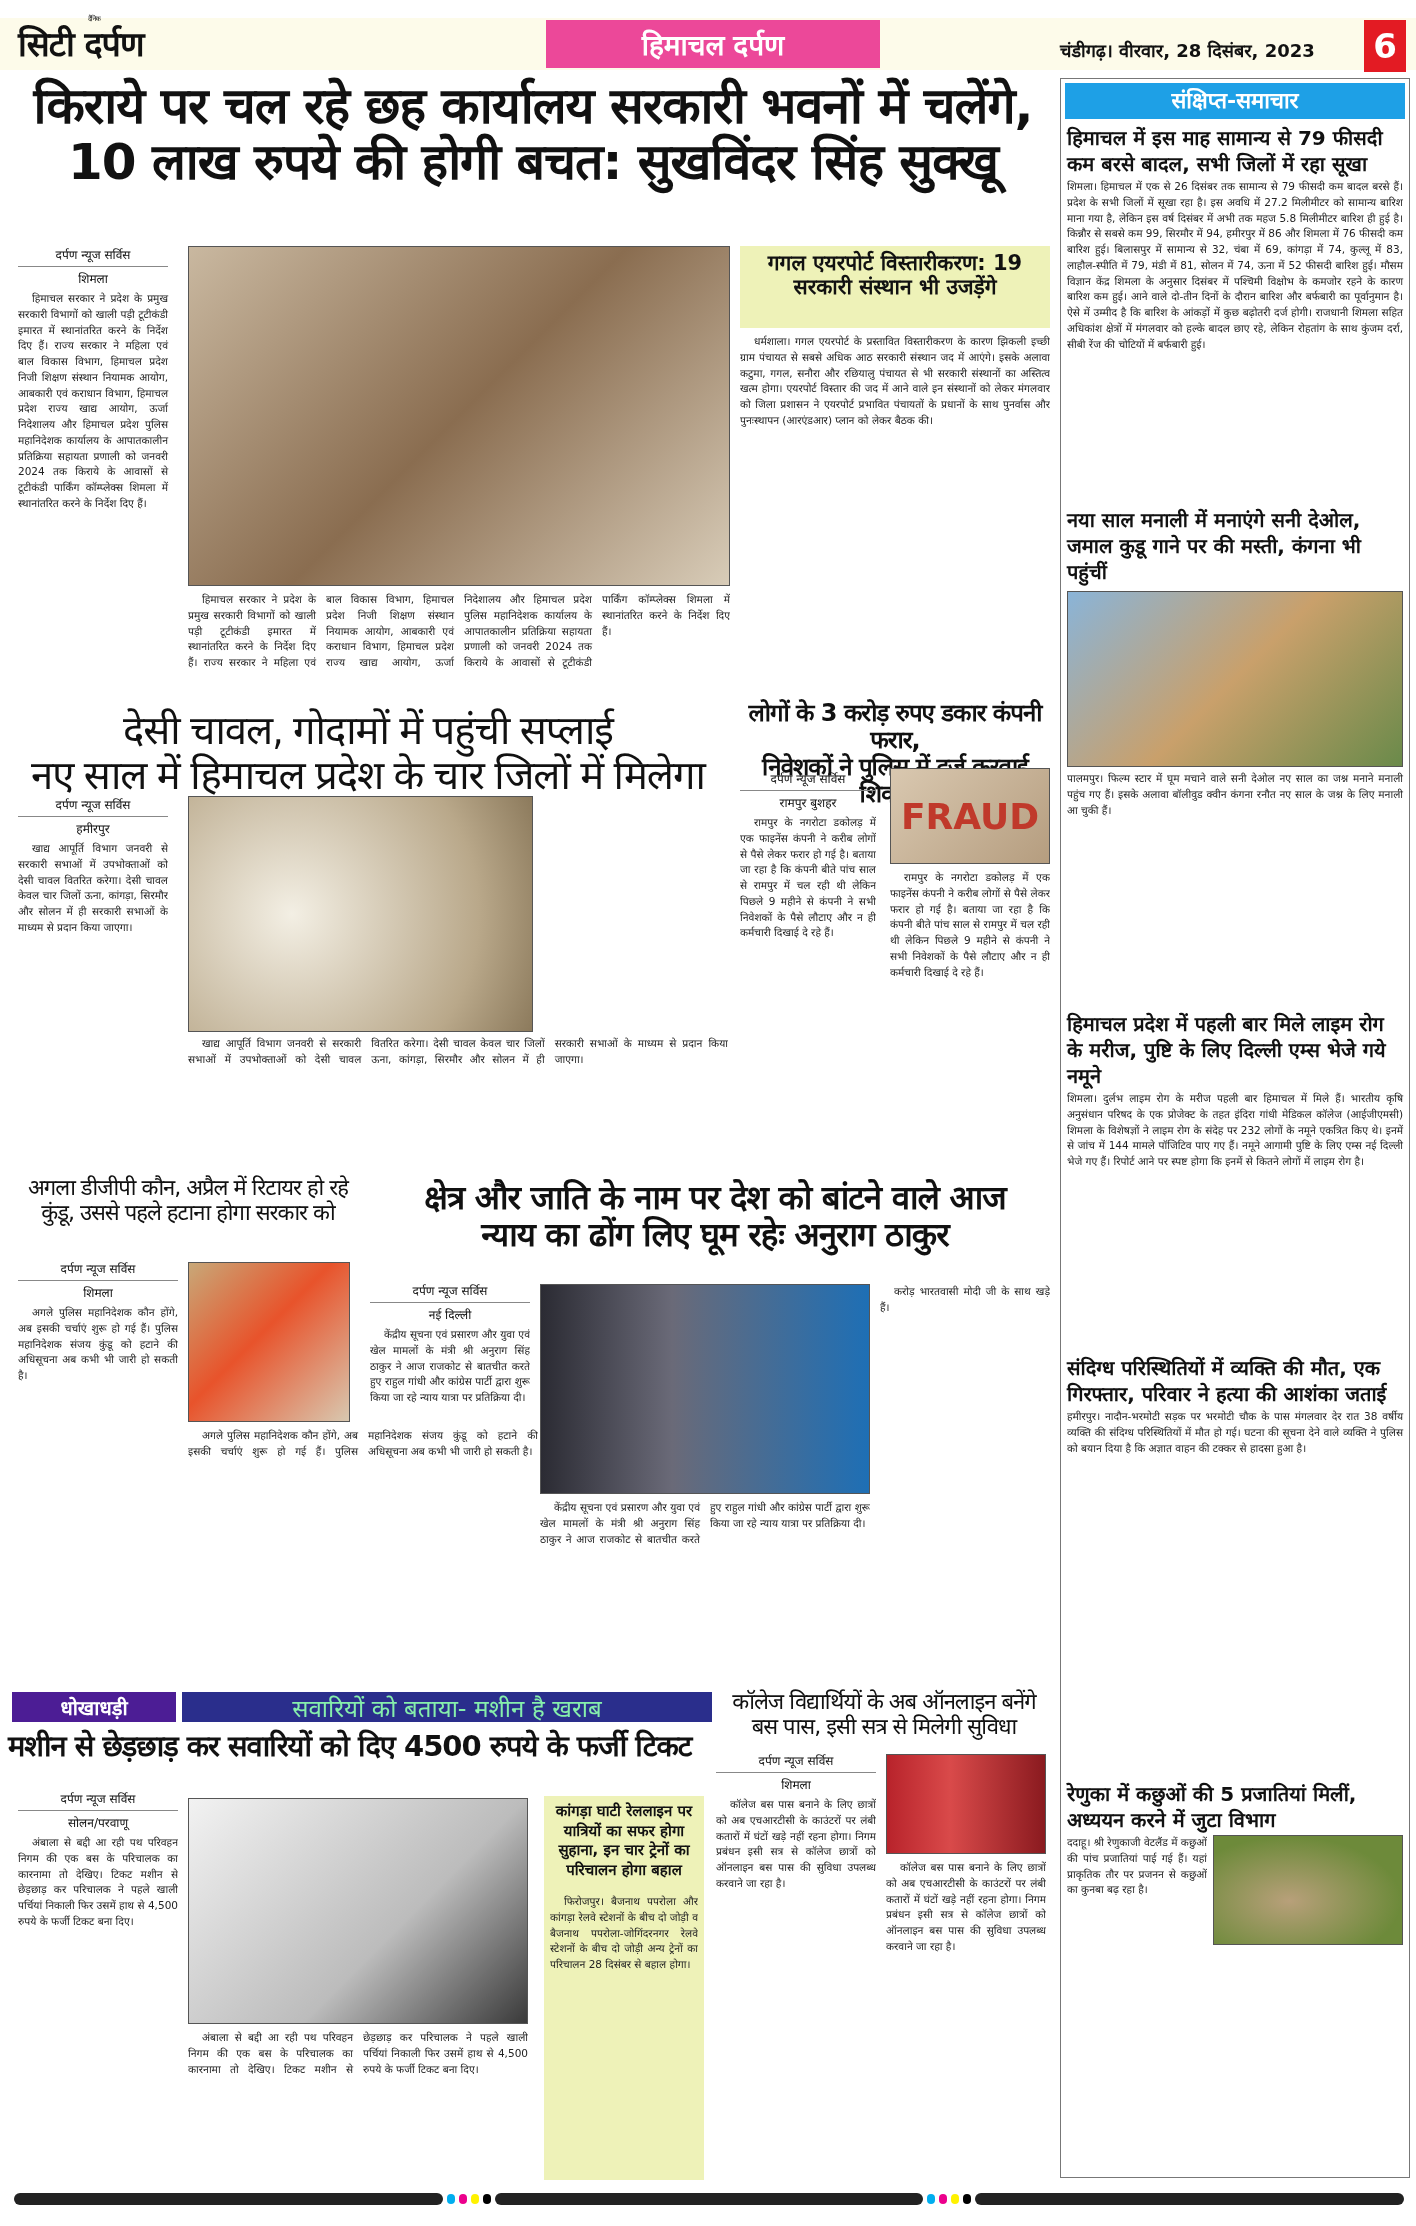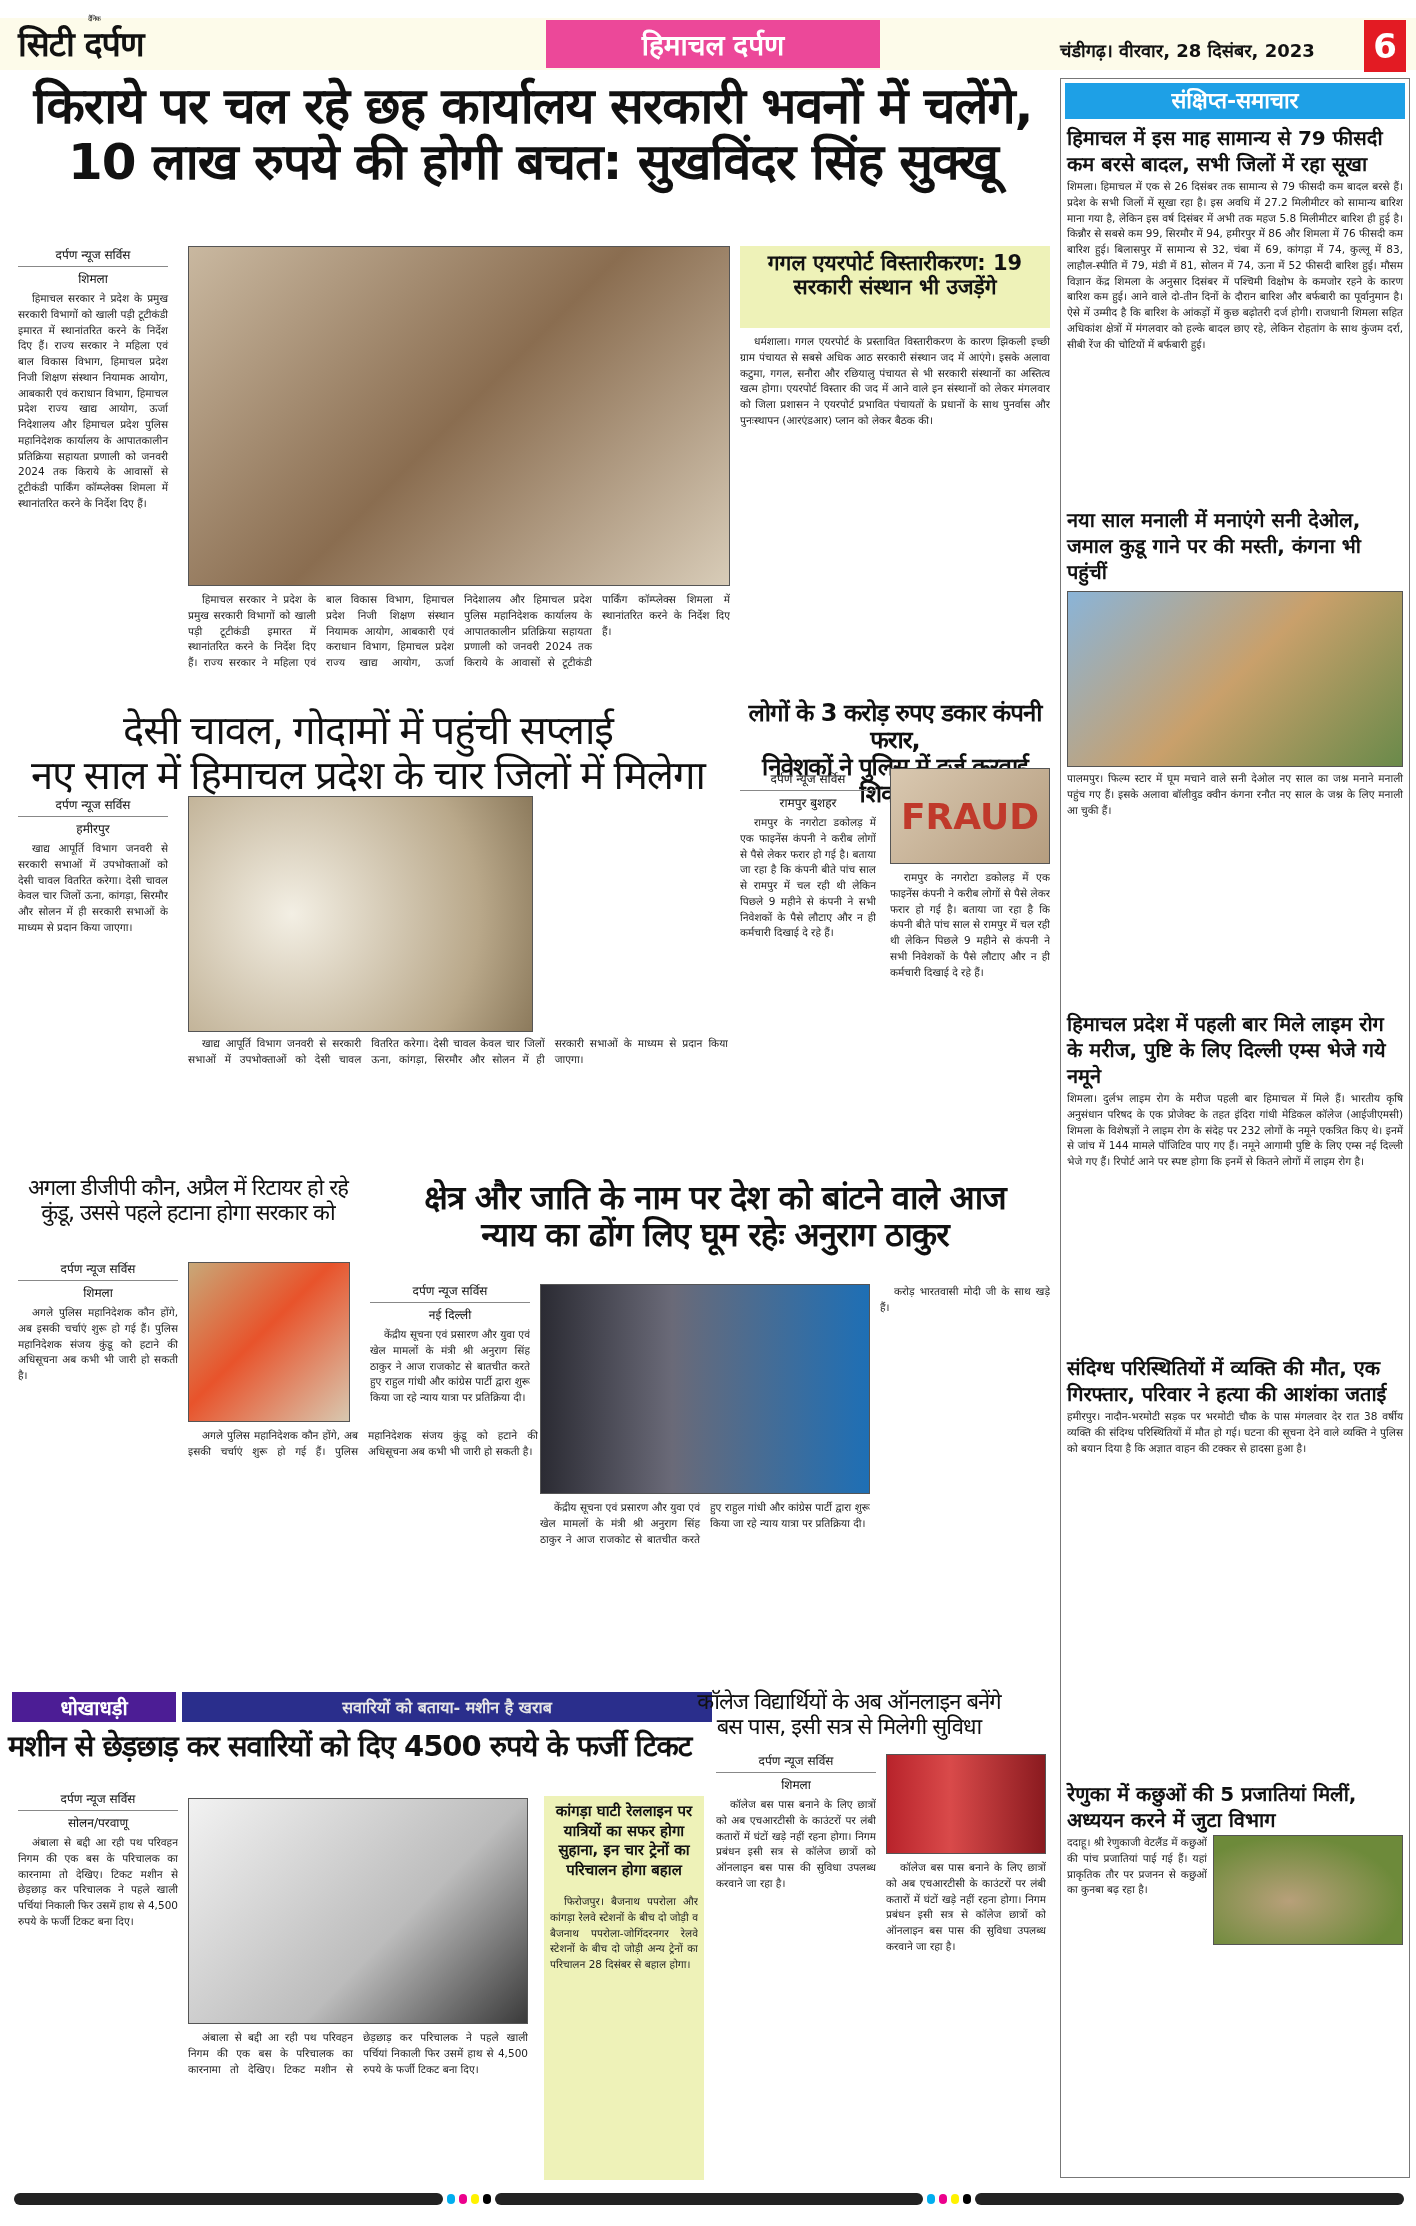--- a/index.html
+++ b/index.html
@@ -18,21 +18,21 @@
 .place{font-size:12px;text-align:center;margin-top:3px}
 .body{font-size:10.5px;line-height:1.5;text-align:justify;color:#222}
 .body p{text-indent:14px}
 .photo{background:linear-gradient(135deg,#c9b8a0,#8a6d50 50%,#d8ccb8);border:1px solid #555}
 .sidebar{left:1060px;top:78px;width:350px;height:2100px;border:1px solid #777}
 .sb-title{background:#1ea0e6;color:#fff;font-size:22px;font-weight:bold;text-align:center;margin:4px;height:36px;line-height:36px}
 .sb-head{font-size:20px;font-weight:bold;line-height:1.3;padding:2px 6px}
 .sb-body{font-size:10.5px;line-height:1.5;padding:0 6px;text-align:justify;color:#222}
 .yellowbox{background:#eef2b8}
 .redtab{background:#4c1d95;color:#fff;font-weight:bold;display:flex;align-items:center;justify-content:center;font-size:20px}
-.bluetab{background:#2a2e8c;color:#e5e5e5;font-weight:bold;display:flex;align-items:center;justify-content:center;font-size:16px}
+.bluetab{background:#2a2e8c;color:#86efac;font-weight:normal;display:flex;align-items:center;justify-content:center;font-size:24px}
 .regbar{left:14px;top:2192px;width:1390px;height:14px;display:flex;gap:4px;align-items:center}
 .regbar .seg{flex:1;height:12px;background:#222;border-radius:6px}
 .dot{width:8px;height:10px;border-radius:5px}
 </style>
 </head>
 <body>
 
 <div class="abs masthead"></div>
 <div class="abs logo">
   <small>दैनिक</small>
@@ -149,21 +149,21 @@
     <p>अंबाला से बद्दी आ रही पथ परिवहन निगम की एक बस के परिचालक का कारनामा तो देखिए। टिकट मशीन से छेड़छाड़ कर परिचालक ने पहले खाली पर्चियां निकाली फिर उसमें हाथ से 4,500 रुपये के फर्जी टिकट बना दिए।</p>
   </div>
 
 <div class="abs yellowbox" style="left:544px;top:1796px;width:160px;height:384px;padding:6px">
   <div style="font-size:15px;font-weight:bold;text-align:center;line-height:1.3">कांगड़ा घाटी रेललाइन पर यात्रियों का सफर होगा सुहाना, इन चार ट्रेनों का परिचालन होगा बहाल</div>
   <div class="body" style="margin-top:14px;height:250px;overflow:hidden">
       <p>फिरोजपुर। बैजनाथ पपरोला और कांगड़ा रेलवे स्टेशनों के बीच दो जोड़ी व बैजनाथ पपरोला-जोगिंदरनगर रेलवे स्टेशनों के बीच दो जोड़ी अन्य ट्रेनों का परिचालन 28 दिसंबर से बहाल होगा।</p>
     </div>
 </div>
 
-<div class="abs headline" style="left:679px;top:1690px;width:340px;font-size:22px;font-weight:normal">
+<div class="abs headline" style="left:714px;top:1690px;width:340px;font-size:22px;font-weight:normal">
   <div>कॉलेज विद्यार्थियों के अब ऑनलाइन बनेंगे</div>
   <div>बस पास, इसी सत्र से मिलेगी सुविधा</div>
 </div>
 <div class="abs" style="left:716px;top:1752px;width:160px">
   <div class="byline">दर्पण न्यूज सर्विस</div>
   <div class="place">शिमला</div>
   <div class="body" style="margin-top:4px;height:400px;overflow:hidden">
       <p>कॉलेज बस पास बनाने के लिए छात्रों को अब एचआरटीसी के काउंटरों पर लंबी कतारों में घंटों खड़े नहीं रहना होगा। निगम प्रबंधन इसी सत्र से कॉलेज छात्रों को ऑनलाइन बस पास की सुविधा उपलब्ध करवाने जा रहा है।</p>
     </div>
 </div>

